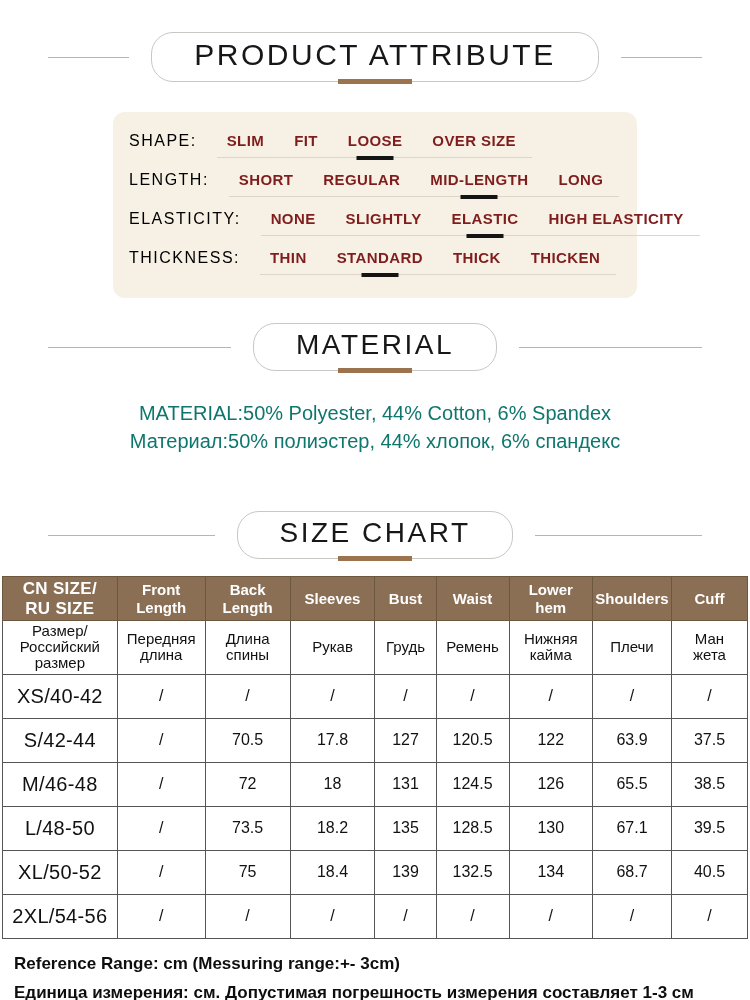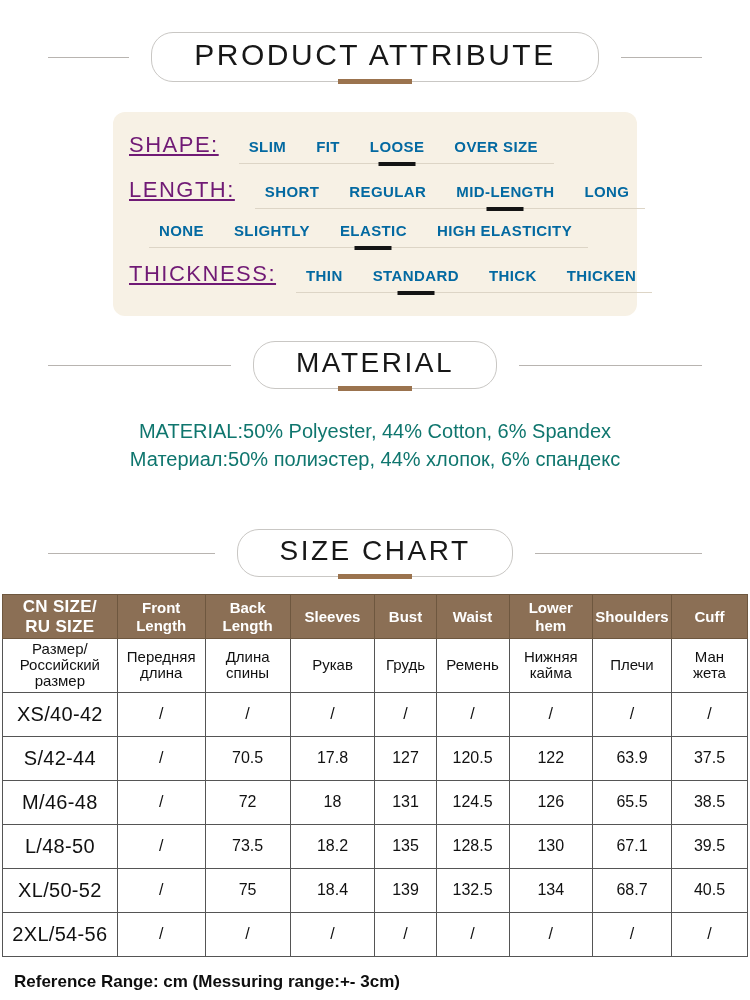--- a/index.html
+++ b/index.html
@@ -27,27 +27,27 @@
   .title-row.mid .title-box,
   .title-row.last .title-box { font-size:28px; }
   .title-row.last  { margin-top:56px; }
 
   
   .attr-panel {
     width:524px; margin:30px auto 0; background:var(--cream,#f7f1e5);
     border-radius:12px; padding:20px 0 10px 16px;
   }
   .attr-row { display:flex; align-items:baseline; margin-bottom:13px; }
-  .attr-label { flex:none; font-size:22px; letter-spacing:1.5px; color:#701a75;text-decoration:underline; }
+  .attr-label { flex:none; font-size:16px; letter-spacing:1.5px; color:#000000; }
   .attr-options {
     display:inline-flex; gap:30px; margin-left:20px;
     padding:0 16px 8px 10px; border-bottom:1px solid #ddd5c6; position:relative;
   }
   .attr-option {
-    font-size:15px; font-weight:600; letter-spacing:.4px; color:#0369a1; position:relative; white-space:nowrap;
+    font-size:15px; font-weight:600; letter-spacing:.4px; color:#7f1d1d; position:relative; white-space:nowrap;
   }
   .attr-option.selected::after {
     content:""; position:absolute; left:50%; bottom:-11px; transform:translateX(-50%);
     width:37px; height:4px; background:#141414;
   }
 
   
   .material-text { margin-top:28px; text-align:center; font-size:20px; line-height:28px; color:#0f766e; }
 
   
@@ -96,20 +96,21 @@
       <div class="attr-row">
         <span class="attr-label">LENGTH:</span>
         <span class="attr-options">
           <span class="attr-option">SHORT</span>
           <span class="attr-option">REGULAR</span>
           <span class="attr-option selected">MID-LENGTH</span>
           <span class="attr-option">LONG</span>
         </span>
       </div>
       <div class="attr-row">
+        <span class="attr-label">ELASTICITY:</span>
         <span class="attr-options">
           <span class="attr-option">NONE</span>
           <span class="attr-option">SLIGHTLY</span>
           <span class="attr-option selected">ELASTIC</span>
           <span class="attr-option">HIGH ELASTICITY</span>
         </span>
       </div>
       <div class="attr-row">
         <span class="attr-label">THICKNESS:</span>
         <span class="attr-options">

